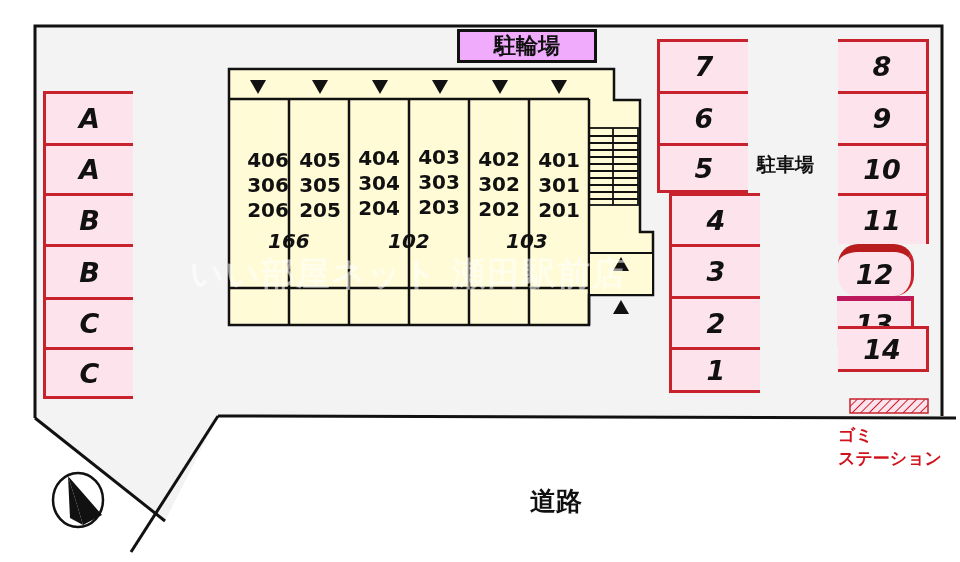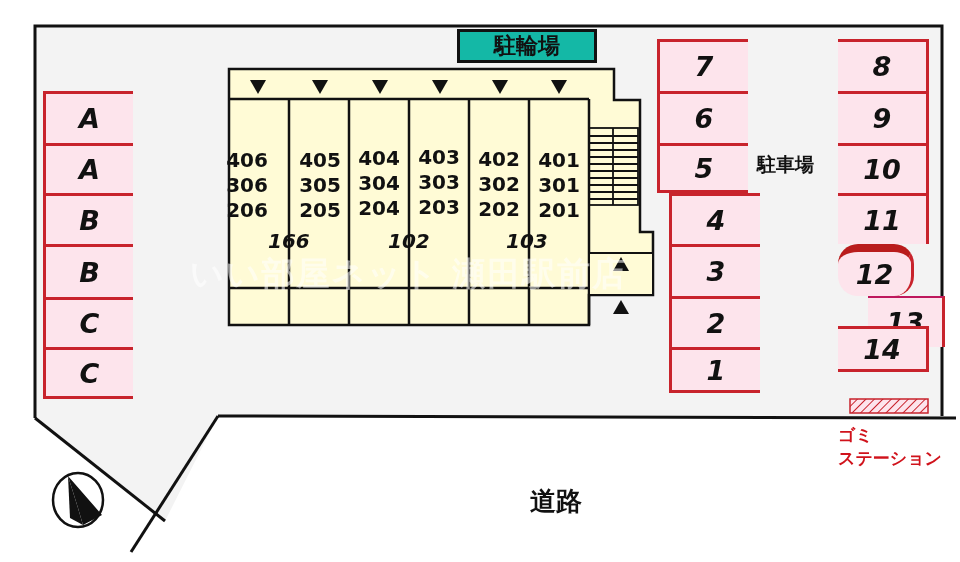--- a/index.html
+++ b/index.html
@@ -21,21 +21,21 @@
   .tri-down { position: absolute; width: 0; height: 0;
               border-left: 8px solid transparent; border-right: 8px solid transparent;
               border-top: 14px solid #111; }
   .tri-up { position: absolute; width: 0; height: 0;
             border-left: 8px solid transparent; border-right: 8px solid transparent;
             border-bottom: 14px solid #111; }
   .watermark { position: absolute; left: 190px; top: 252px; font-size: 33px; font-weight: bold;
                color: rgba(255,255,255,0.55); letter-spacing: 2px; white-space: nowrap;
                font-family: "DejaVu Sans", sans-serif; pointer-events: none; }
   .title-box { position: absolute; left: 457px; top: 29px; width: 140px; height: 34px;
-               border: 3px solid #111; background: #14b8a6; box-sizing: border-box;
+               border: 3px solid #111; background: #f0abfc; box-sizing: border-box;
                display: flex; align-items: center; justify-content: center;
                font-weight: bold; font-size: 22px; color: #111; }
   .gomi { position: absolute; left: 838px; top: 424px; color: #d0121b; font-weight: bold;
           font-size: 17px; line-height: 23px; }
   .road { position: absolute; left: 530px; top: 484px; font-weight: bold; font-size: 26px; color: #111; }
   .center-parking { position: absolute; left: 757px; top: 152px; font-weight: bold; font-size: 19px; color: #111; }
 </style>
 </head>
 <body>
 
@@ -96,21 +96,21 @@
 
 <div class="tri-down" style="left:250px; top:80px;"></div>
 <div class="tri-down" style="left:312px; top:80px;"></div>
 <div class="tri-down" style="left:372px; top:80px;"></div>
 <div class="tri-down" style="left:432px; top:80px;"></div>
 <div class="tri-down" style="left:492px; top:80px;"></div>
 <div class="tri-down" style="left:551px; top:80px;"></div>
 <div class="tri-up" style="left:613px; top:257px;"></div>
 <div class="tri-up" style="left:613px; top:300px;"></div>
 
-<div class="unit-label" style="left:218px; top:148px;">
+<div class="unit-label" style="left:239px; top:148px;">
   <div>406</div>
   <div>306</div>
   <div>206</div>
 </div>
 <div class="unit-label" style="left:291px; top:148px;">
   <div>405</div>
   <div>305</div>
   <div>205</div>
 </div>
 <div class="unit-label" style="left:350px; top:146px;">
@@ -156,21 +156,21 @@
   <div class="slot" style="left:669px; top:296px; width:91px; height:51px;">2</div>
   <div class="slot last" style="left:669px; top:347px; width:91px; height:46px;">1</div>
 </div>
 
 <div>
   <div class="slot right-edge" style="left:838px; top:39px; width:91px; height:52px; border-top:3px solid #c8232c;">8</div>
   <div class="slot right-edge" style="left:838px; top:91px; width:91px; height:52px; border-top:3px solid #c8232c;">9</div>
   <div class="slot right-edge" style="left:838px; top:143px; width:91px; height:50px; border-top:3px solid #c8232c;">10</div>
   <div class="slot right-edge" style="left:838px; top:193px; width:91px; height:51px; border-top:3px solid #c8232c;">11</div>
   <div class="slot right-edge" style="left:838px; top:244px; width:76px; height:52px; border-top:8px solid #b91c1c;border-radius:20px;">12</div>
-  <div class="slot right-edge" style="left:868px; top:296px; width:77px; height:51px; border-top:2px solid #be185d;">13</div>
+  <div class="slot right-edge" style="left:837px; top:296px; width:77px; height:51px; border-top:5px solid #be185d;">13</div>
   <div class="slot right-edge last" style="left:838px; top:326px; width:91px; height:46px; border-top:3px solid #c8232c;">14</div>
 </div>
 
 <div class="center-parking">駐車場</div>
 
 <div class="gomi">
   <div>ゴミ</div>
   <div>ステーション</div>
 </div>
 

